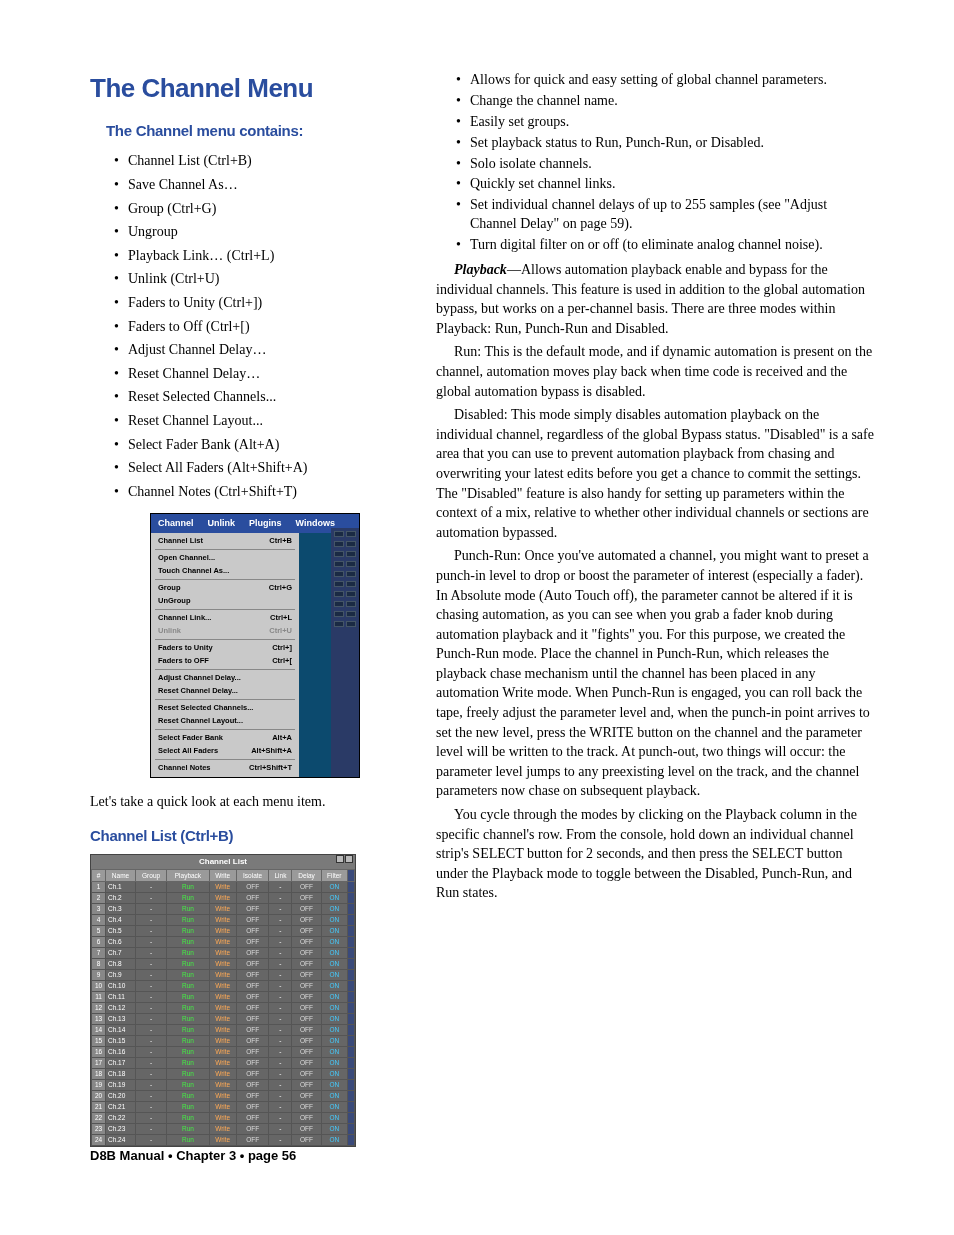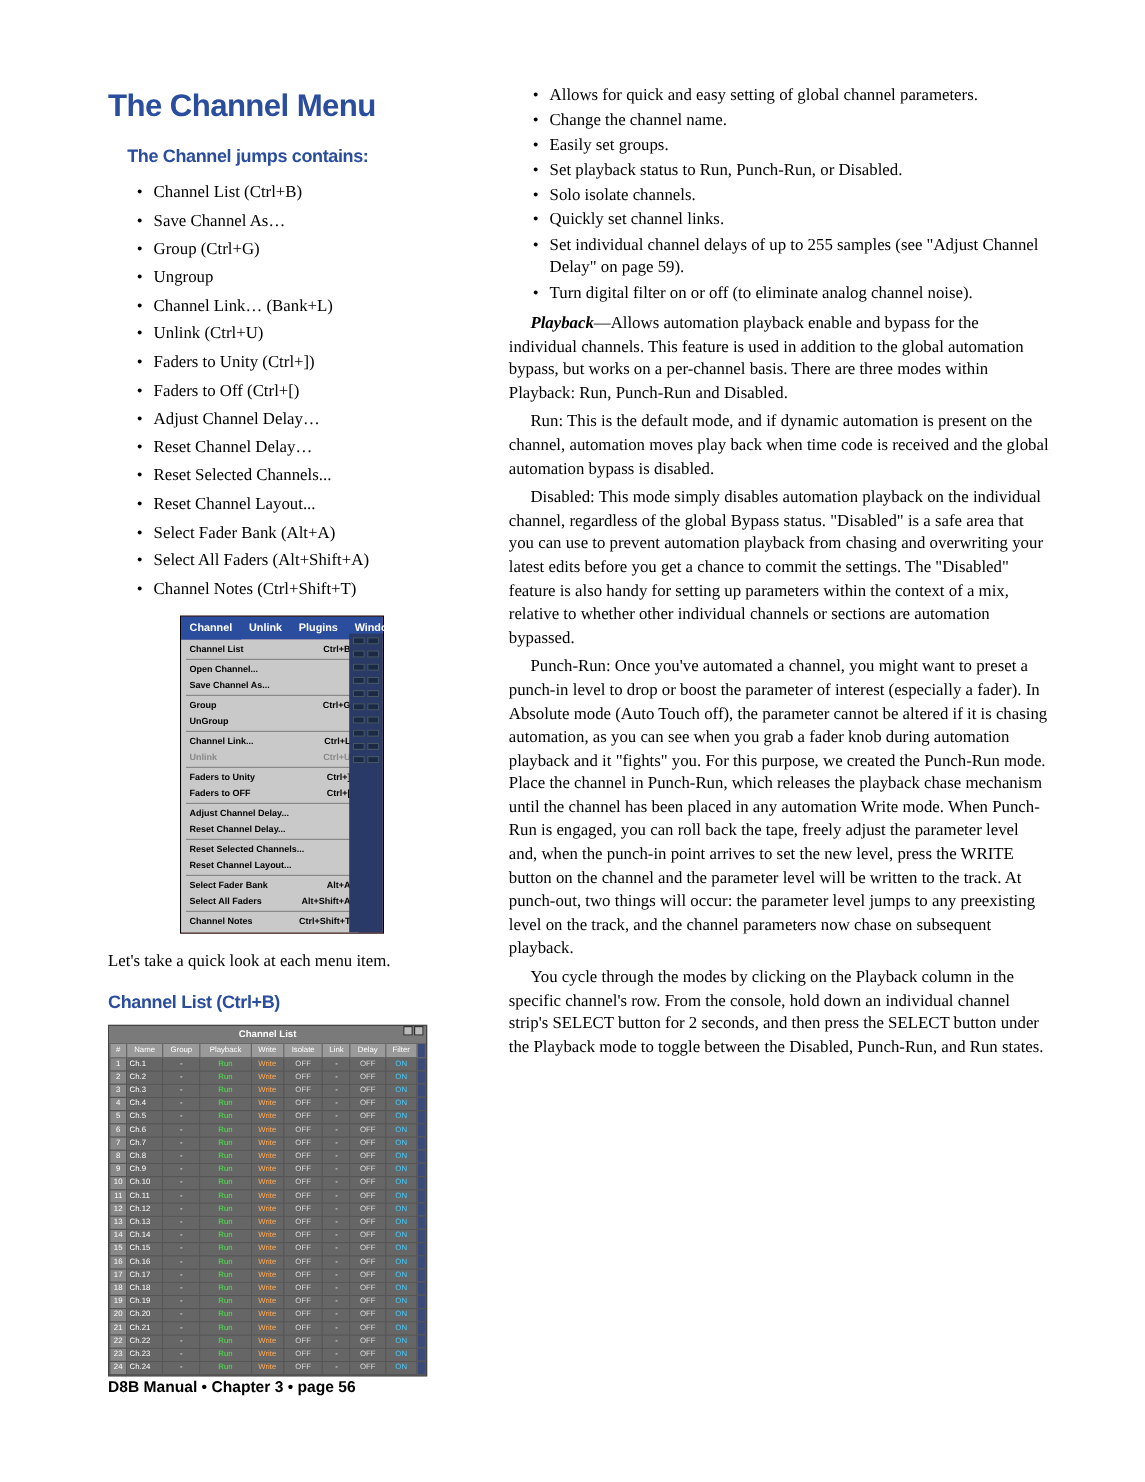--- a/index.html
+++ b/index.html
@@ -8,21 +8,21 @@
     font-size: 14px;
     background: #fff;
     width: 954px;
     margin: 0 auto;
     padding: 70px 80px 40px 90px;
     color: #000;
     line-height: 1.4;
   }
   .cols {
     display: flex;
-    gap: 34px;
+    gap: 46px;
   }
   .col-left { flex: 0 0 300px; }
   .col-right { flex: 1; }
   h1 {
     font-family: Arial, Helvetica, sans-serif;
     font-weight: bold;
     font-size: 26px;
     color: #2a4d9e;
     margin-bottom: 14px;
     letter-spacing: -0.5px;
@@ -75,26 +75,26 @@
   .em { }
   .bi { font-style: italic; font-weight: bold; }
   .footer {
     font-family: Arial, Helvetica, sans-serif;
     font-weight: bold;
     font-size: 13px;
   }
 
   
   .menushot {
-    width: 170px;
+    width: 210px;
     margin: 10px 0 14px 60px;
     font-family: Arial, Helvetica, sans-serif;
     font-size: 8px;
     border: 1px solid #000;
-    background: #fca5a5;
+    background: #0c4a6e;
     position: relative;
   }
   .menushot-bar {
     display: flex;
     background: #2a4d9e;
     color: #fff;
     font-weight: bold;
     font-size: 9px;
   }
   .menushot-bar div { padding: 3px 7px; }
@@ -175,27 +175,27 @@
   .intro-p {
     font-size:14px; margin: 10px 0 14px 0;
   }
 </style>
 </head>
 <body>
 
 <div class="cols">
   <div class="col-left">
     <h1>The Channel Menu</h1>
-    <h2>The Channel jumps contains:</h2>
+    <h2>The Channel menu contains:</h2>
     <ul class="menu-list" id="menu-list">
         <li>Channel List (Ctrl+B)</li>
         <li>Save Channel As…</li>
         <li>Group (Ctrl+G)</li>
         <li>Ungroup</li>
-        <li>Channel Link… (Bank+L)</li>
+        <li>Playback Link… (Ctrl+L)</li>
         <li>Unlink (Ctrl+U)</li>
         <li>Faders to Unity (Ctrl+])</li>
         <li>Faders to Off (Ctrl+[)</li>
         <li>Adjust Channel Delay…</li>
         <li>Reset Channel Delay…</li>
         <li>Reset Selected Channels...</li>
         <li>Reset Channel Layout...</li>
         <li>Select Fader Bank (Alt+A)</li>
         <li>Select All Faders (Alt+Shift+A)</li>
         <li>Channel Notes (Ctrl+Shift+T)</li>
@@ -215,21 +215,21 @@
           <div class="menurow">
             <span>Channel List</span>
             <span>Ctrl+B</span>
           </div>
           <div class="menudiv"></div>
           <div class="menurow">
             <span>Open Channel...</span>
             <span></span>
           </div>
           <div class="menurow">
-            <span>Save Channel As...</span>
+            <span>Touch Channel As...</span>
             <span></span>
           </div>
           <div class="menudiv"></div>
           <div class="menurow">
             <span>Group</span>
             <span>Ctrl+G</span>
           </div>
           <div class="menurow">
             <span>UnGroup</span>
             <span></span>

